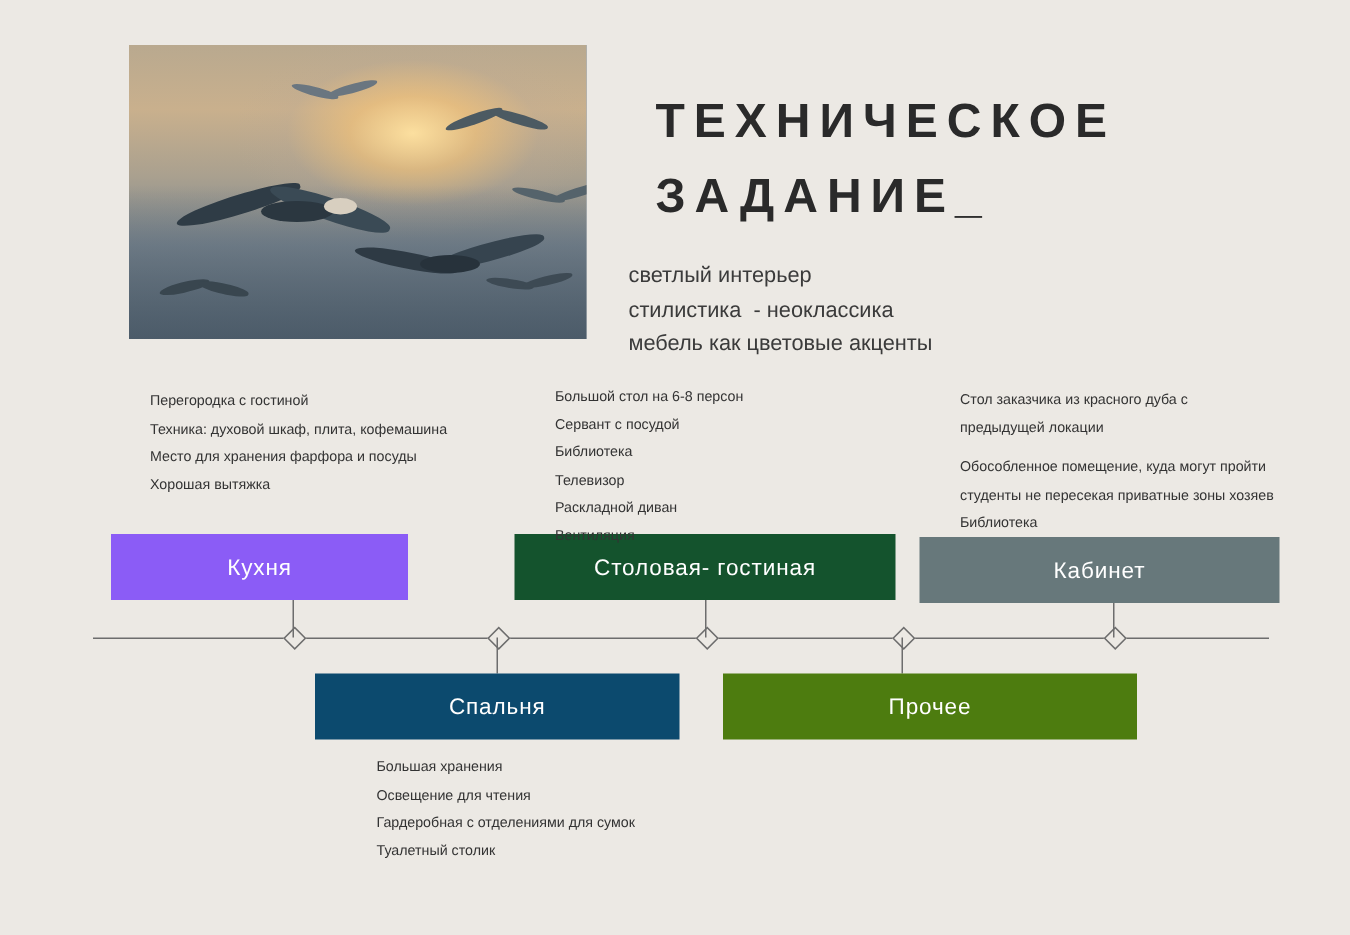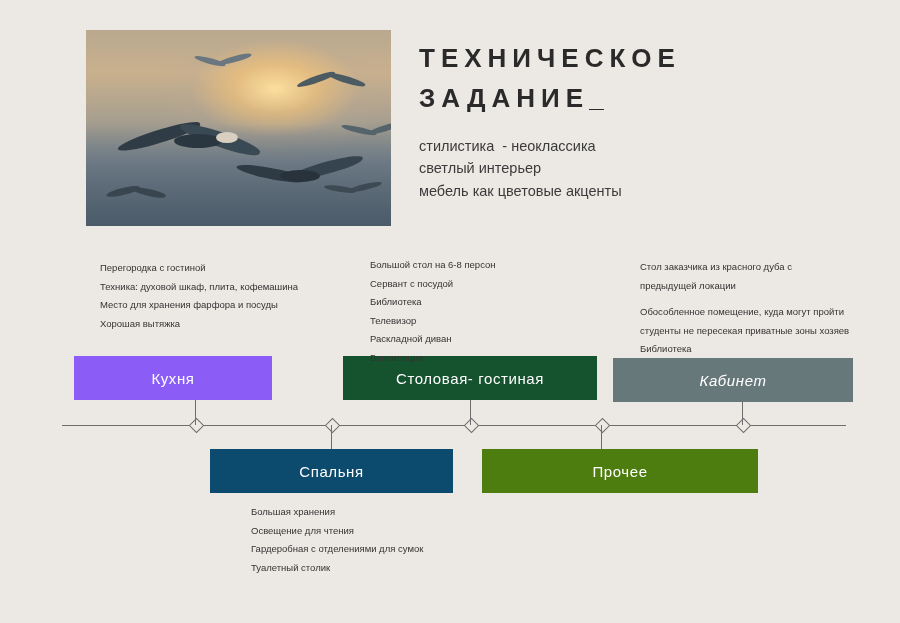--- a/index.html
+++ b/index.html
@@ -84,26 +84,26 @@
   .b7 i.w2 { left: 24px; top: 6px; width: 34px; height: 6px; transform: rotate(-12deg); background:#3d4a54; }
 
   
   .title-wrap {
     position: absolute;
     left: 419px;
     top: 38px;
     width: 430px;
   }
   .title {
-    font-size: 26px;
+    font-size: 32px;
     font-weight: bold;
     letter-spacing: 6px;
     color: #2a2a2a;
     line-height: 1.55;
-    margin: 0;
+    margin: 18px;
   }
   .subtitle {
     margin-top: 16px;
     font-size: 14.5px;
     color: #3b3b3b;
     line-height: 1.55;
   }
   .subtitle div { white-space: pre; }
 
   
@@ -192,22 +192,22 @@
         <i class="w2"></i>
       </div>
   </div>
 
   <div class="title-wrap">
     <div class="title">
       <div>ТЕХНИЧЕСКОЕ</div>
       <div>ЗАДАНИЕ_</div>
     </div>
     <div class="subtitle">
+      <div>светлый интерьер</div>
       <div>стилистика  - неоклассика</div>
-      <div>светлый интерьер</div>
       <div>мебель как цветовые акценты</div>
     </div>
   </div>
 
   <div class="axis"></div>
 
   <div class="node" style="left:191px;"></div>
   <div class="node" style="left:327px;"></div>
   <div class="node" style="left:466px;"></div>
   <div class="node" style="left:597px;"></div>
@@ -234,21 +234,21 @@
   </div>
   <div class="notes" style="left:370px; top:256px; width:240px;">
     <div>Большой стол на 6-8 персон</div>
     <div>Сервант с посудой</div>
     <div>Библиотека</div>
     <div>Телевизор</div>
     <div>Раскладной диван</div>
     <div>Вентиляция</div>
   </div>
 
-  <div class="cat" style="left:613px; top:358px; width:240px; background:#67787b;font-style:italic;">
+  <div class="cat" style="left:613px; top:358px; width:240px; background:#67787b;">
     <span>Кабинет</span>
   </div>
   <div class="notes" style="left:640px; top:258px; width:250px;">
     <div>Стол заказчика из красного дуба с</div>
     <div>предыдущей  локации</div>
     <div style="height:8px;"></div>
     <div>Обособленное помещение, куда могут пройти</div>
     <div>студенты  не пересекая приватные зоны хозяев</div>
     <div>Библиотека</div>
   </div>

